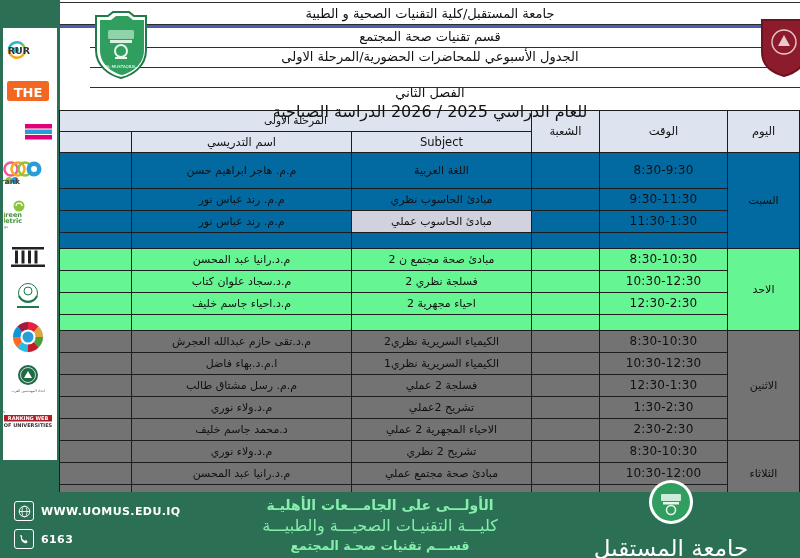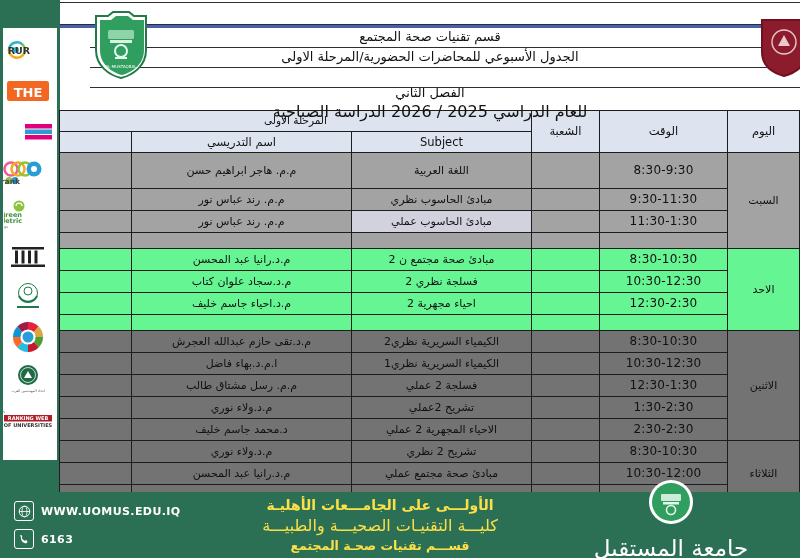--- a/index.html
+++ b/index.html
@@ -115,21 +115,21 @@
   col.c-time  { width: 128px; }
   col.c-sec   { width: 68px; }
   col.c-subj  { width: 180px; }
   col.c-inst  { width: 220px; }
   col.c-extra { width: 72px; }
 
   td.day-cell { font-size: 11px; }
   td.time-cell { font-size: 12px; letter-spacing: .2px; }
   td.subj-cell, td.inst-cell { font-size: 11px; }
 
-  tr.blue td   { background: #a3a3a3; }
+  tr.blue td   { background: #0369a1; }
   tr.green td  { background: #66f593; }
   tr.peach td  { background: #737373; }
   td.grey-cell { background: #d2d2de !important; }
 
   tr.tall td { height: 36px; }
   tr.norm td { height: 22px; }
   tr.spacer td { height: 16px; border-top: 1px solid #1d1d1d; }
 
   
   #footer {
@@ -160,21 +160,21 @@
     font-size: 8.5px;
     letter-spacing: 1.4px;
     margin-top: 3px;
     direction: ltr;
     text-align: center;
     white-space: nowrap;
   }
   #footer-center {
     flex: 1;
     text-align: center;
-    color: #fde047;
+    color: #86efac;
     direction: rtl;
     line-height: 1.38;
   }
   #footer-center .l1 { font-size: 14px; font-weight: bold; letter-spacing:.5px; }
   #footer-center .l2 { font-size: 16px; }
   #footer-center .l3 { font-size: 12.5px; font-weight: bold; }
   #footer-contact {
     width: 210px;
     direction: ltr;
     color: #fff;
@@ -307,20 +307,21 @@
 
     </div>
   </div>
 
   <div id="sheet">
 
     <div id="doc-header">
 
       <div class="hdr-rule" style="top:0; left:0; right:0;"></div>
 
+      <div class="hdr-line" style="top:4px;">جامعة المستقبل/كلية التقنيات الصحية و الطبية</div>
 
       <div class="hdr-rule" style="top:22px; left:0; right:0;"></div>
       <div class="blue-rule" style="top:23px; left:0; right:0;"></div>
 
       <div class="hdr-line" style="top:27px;">قسم تقنيات صحة المجتمع</div>
 
       <div class="hdr-rule" style="top:45px; left:30px; right:0;"></div>
 
       <div class="hdr-line" style="top:47px;">الجدول الأسبوعي للمحاضرات الحضورية/المرحلة الاولى</div>
 

